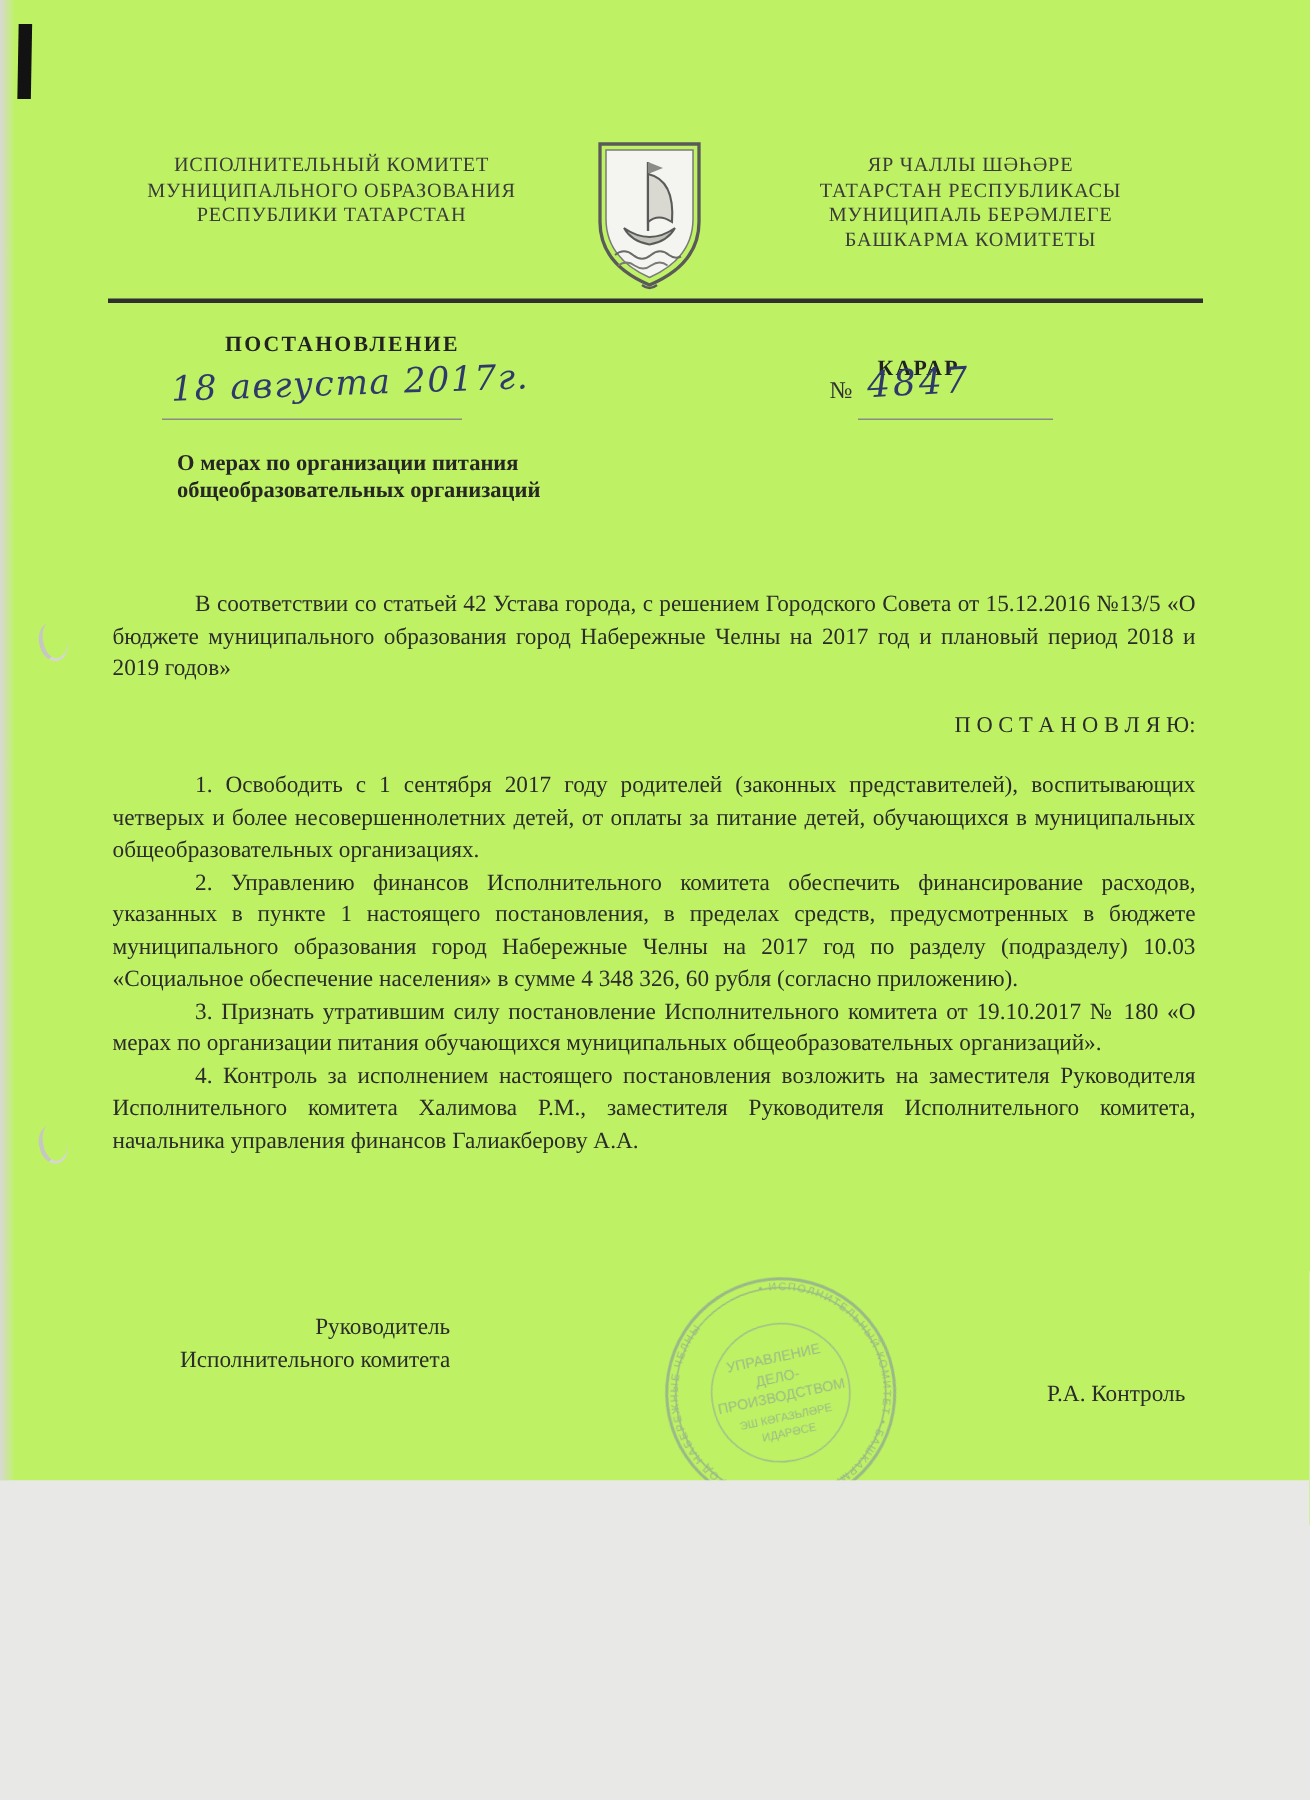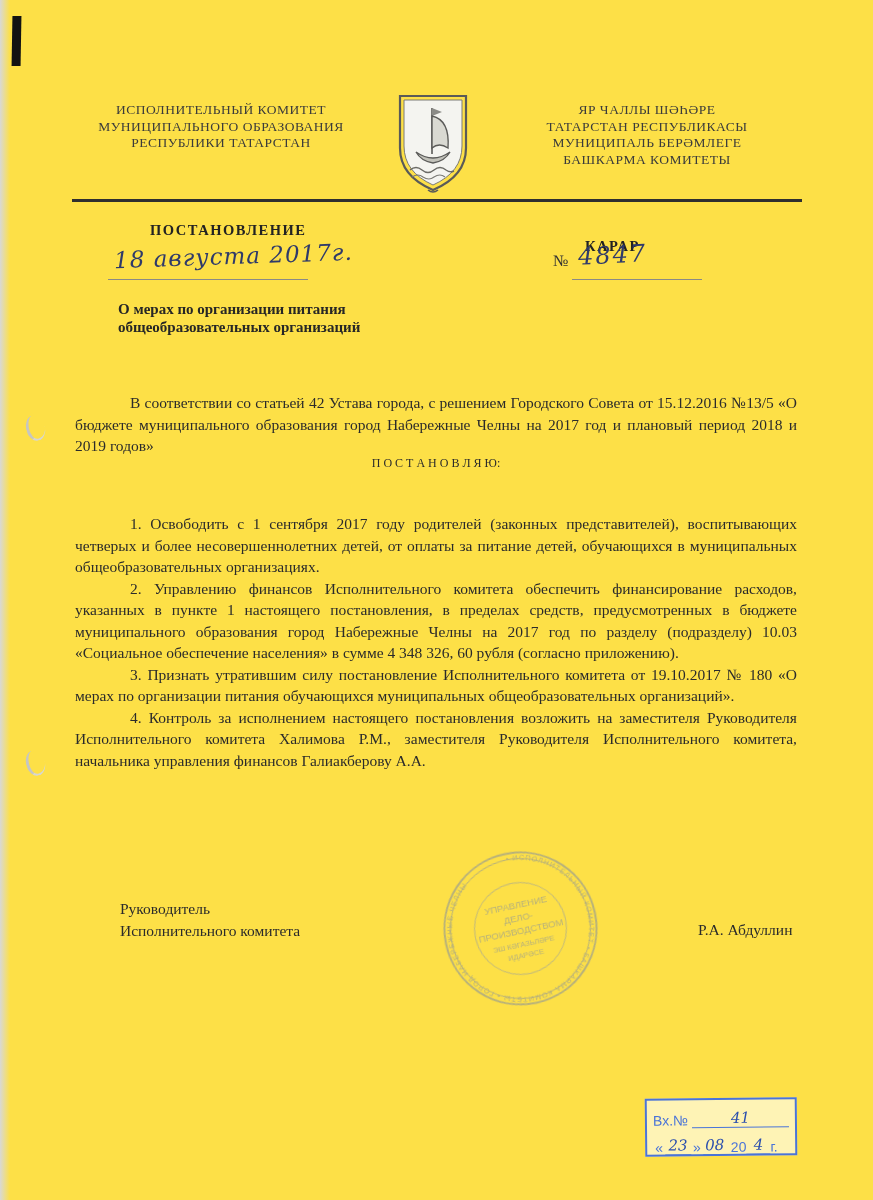--- a/index.html
+++ b/index.html
@@ -1,18 +1,18 @@
 <!DOCTYPE html>
 <html><head>
 <meta charset="utf-8">
 <style>
   html,body{margin:0;padding:0;background:#e8e8e6;}
   .page{
-    position:relative;width:873px;height:1200px;margin:0 auto;
-    background:#fde047;overflow:hidden;
+    position:relative;width:873px;height:987px;margin:0 auto;
+    background:#bef264;overflow:hidden;
     font-family:"Liberation Serif", serif;color:#2e2e2e;
   }
   .page::before{
     content:"";position:absolute;left:0;top:0;width:10px;height:1200px;
     background:linear-gradient(90deg,#d9d9d5,rgba(253,253,251,0));
   }
   .scan-mark{position:absolute;left:12px;top:16px;width:9px;height:50px;background:#121212;transform:rotate(1deg);}
   .punch{position:absolute;left:26px;width:16px;height:24px;border-left:3px solid #c6c6c2;border-bottom:2px solid #d6d6d2;border-radius:50%;transform:rotate(-14deg);}
   .punch.p1{top:415px;}
   .punch.p2{top:750px;}
@@ -34,24 +34,24 @@
   .date-line{position:absolute;left:108px;top:279px;width:200px;height:1px;background:#8a8a86;}
   .num-sign{position:absolute;left:553px;top:252px;font-size:16px;color:#333;}
   .num-script{position:absolute;left:578px;top:241px;font-size:24px;letter-spacing:2px;transform:rotate(-3deg);}
   .num-line{position:absolute;left:572px;top:279px;width:130px;height:1px;background:#8a8a86;}
 
   .subject{position:absolute;left:118px;top:301px;font-weight:bold;font-size:15px;line-height:17.5px;color:#262626;}
 
   .flow{position:absolute;left:75px;width:722px;font-size:15.5px;line-height:21.5px;color:#2b2b2b;}
   .intro{top:392px;}
   .para{margin:0;text-align:justify;text-indent:55px;}
-  .resolve{position:absolute;left:75px;top:456px;width:722px;text-align:center;font-size:12px;color:#2b2b2b;}
+  .resolve{position:absolute;left:75px;top:476px;width:722px;text-align:right;font-size:15px;color:#2b2b2b;}
   .body-items{top:513px;}
 
-  .sig-title{position:absolute;left:120px;top:898px;font-size:15.5px;line-height:22px;color:#2b2b2b;}
+  .sig-title{position:absolute;left:120px;top:874px;font-size:15.5px;line-height:22px;color:#2b2b2b;text-align:right;}
   .sig-name{position:absolute;left:698px;top:921px;font-size:15.5px;color:#2b2b2b;}
 
   .stamp{position:absolute;left:438px;top:846px;width:165px;height:165px;opacity:.55;transform:rotate(-12deg);filter:blur(.5px);}
 
   
   .inbox{
     position:absolute;left:645px;top:1098px;width:152px;height:58px;
     border:2px solid #4a74d8;background:rgba(255,255,255,.6);
     color:#4a74d8;font-family:"Liberation Sans", sans-serif;
     transform:rotate(-.6deg);padding:4px 6px;box-sizing:border-box;
@@ -126,21 +126,21 @@
     <p class="para">1. Освободить с 1 сентября 2017 году родителей (законных представителей), воспитывающих четверых и более несовершеннолетних детей, от оплаты за питание детей, обучающихся в муниципальных общеобразовательных организациях.</p>
     <p class="para">2. Управлению финансов Исполнительного комитета обеспечить финансирование расходов, указанных в пункте 1 настоящего постановления, в пределах средств, предусмотренных в бюджете муниципального образования город Набережные Челны на 2017 год по разделу (подразделу) 10.03 «Социальное обеспечение населения» в сумме 4 348 326, 60 рубля (согласно приложению).</p>
     <p class="para">3. Признать утратившим силу постановление Исполнительного комитета от 19.10.2017  № 180  «О мерах по организации питания обучающихся муниципальных общеобразовательных организаций».</p>
     <p class="para">4. Контроль за исполнением настоящего постановления возложить на заместителя Руководителя Исполнительного комитета Халимова Р.М., заместителя Руководителя Исполнительного комитета, начальника управления финансов Галиакберову А.А.</p>
   </div>
 
   <div class="sig-title">
     <div>Руководитель</div>
     <div>Исполнительного комитета</div>
   </div>
-  <div class="sig-name">Р.А. Абдуллин</div>
+  <div class="sig-name">Р.А. Контроль</div>
 
   <svg class="stamp" viewBox="0 0 165 165">
     <defs>
       <path id="arcPath" d="M82.5 14 a68.5 68.5 0 1 1 -0.01 0" fill="none"></path>
     </defs>
     <circle cx="82.5" cy="82.5" r="76" fill="none" stroke="#7d8aa6" stroke-width="2"></circle>
     <circle cx="82.5" cy="82.5" r="70" fill="none" stroke="#7d8aa6" stroke-width="1"></circle>
     <circle cx="82.5" cy="82.5" r="46" fill="none" stroke="#8a95ad" stroke-width="1"></circle>
     <text font-size="7.2" fill="#7d8aa6" font-family="Liberation Sans, sans-serif" letter-spacing="1">
       <textPath href="#arcPath">• ИСПОЛНИТЕЛЬНЫЙ КОМИТЕТ • БАШКАРМА КОМИТЕТЫ • ГОРОД НАБЕРЕЖНЫЕ ЧЕЛНЫ</textPath>

